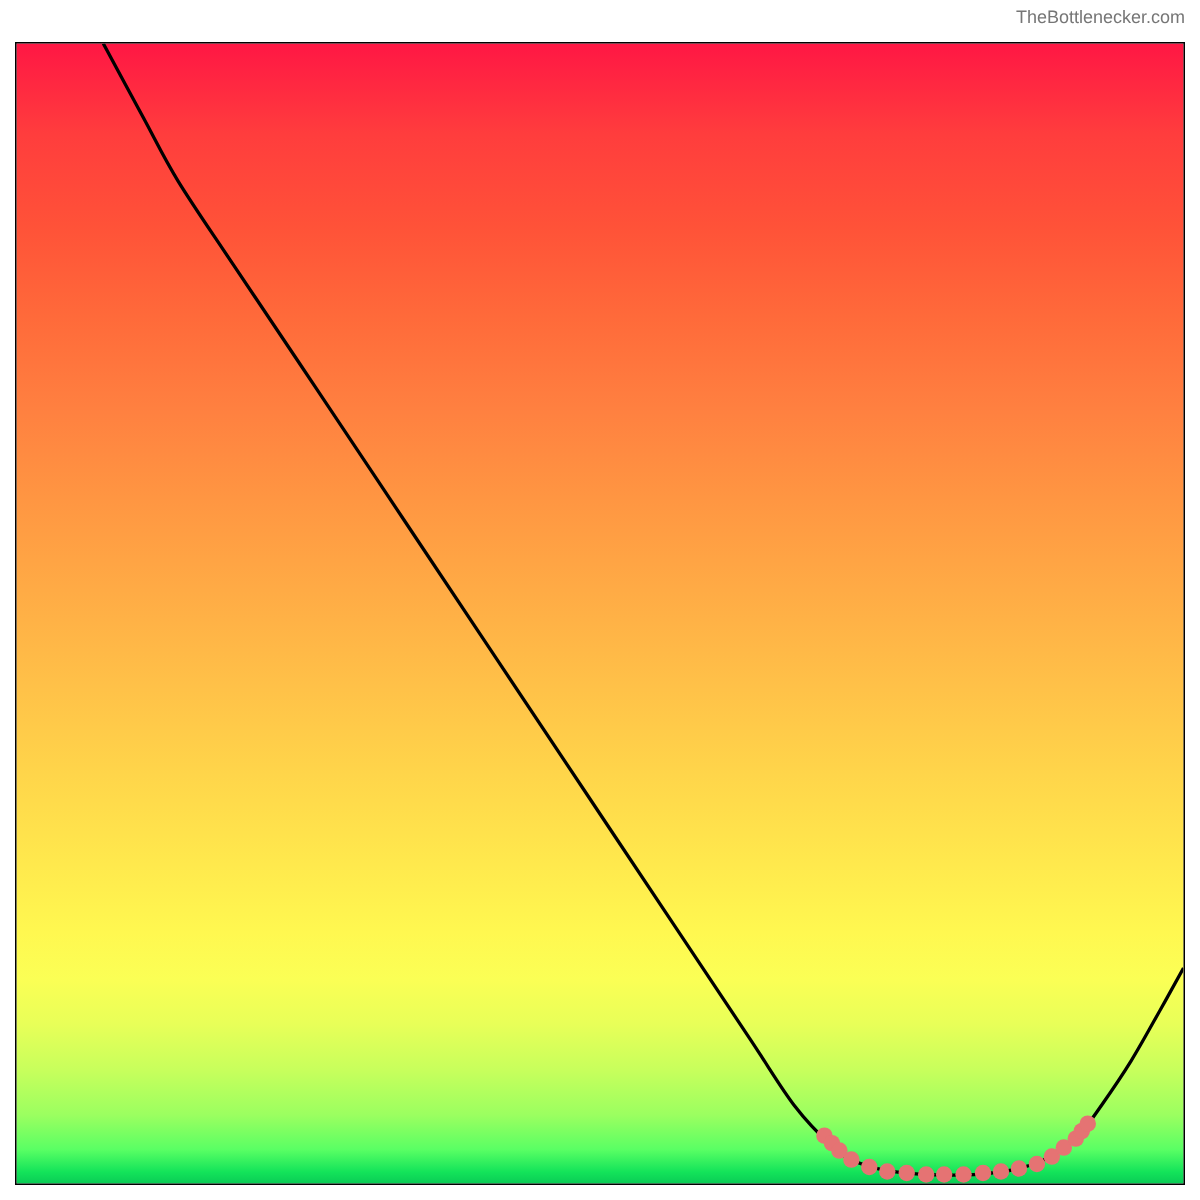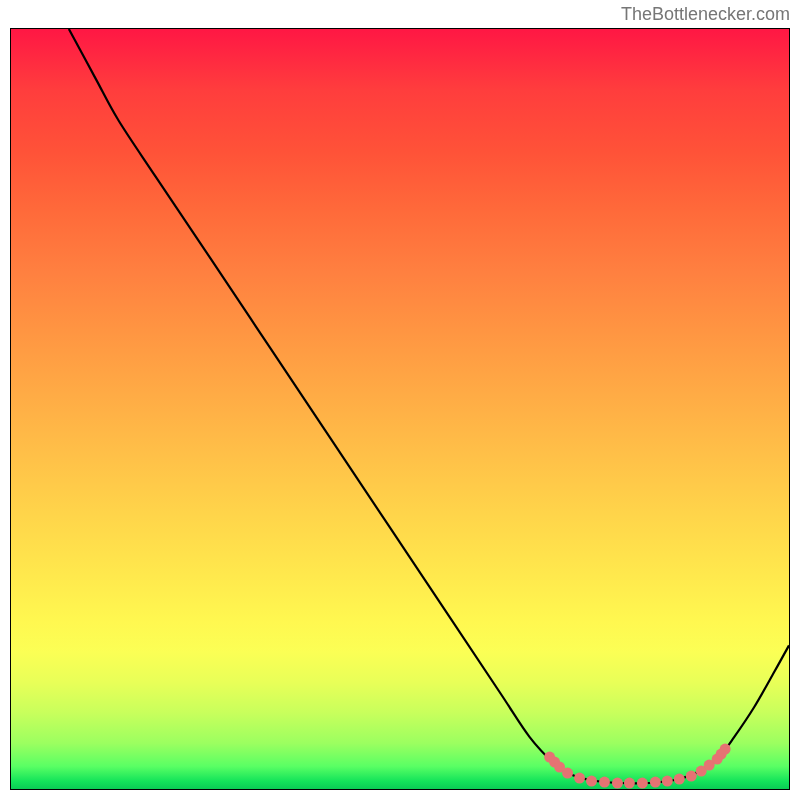--- a/index.html
+++ b/index.html
@@ -7,21 +7,21 @@
     width: 800px;
     height: 800px;
     background: #ffffff;
     position: relative;
     font-family: Arial, sans-serif;
   }
   .watermark {
     position: absolute;
     top: 4px;
     right: 10px;
-    font-size: 18px;
+    font-size: 12px;
     color: #767676;
     font-weight: normal;
     z-index: 10;
   }
   .chart-area {
     position: absolute;
     top: 28px;
     left: 10px;
     width: 780px;
     height: 762px;

